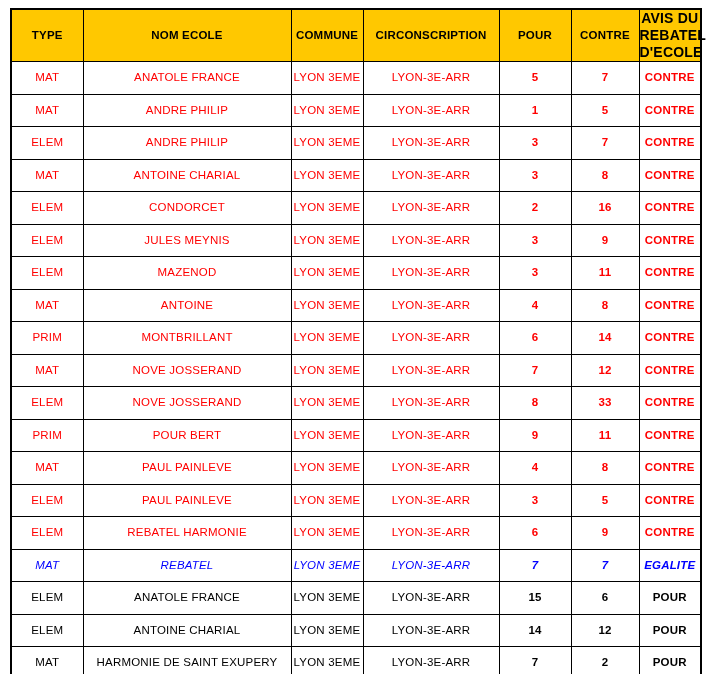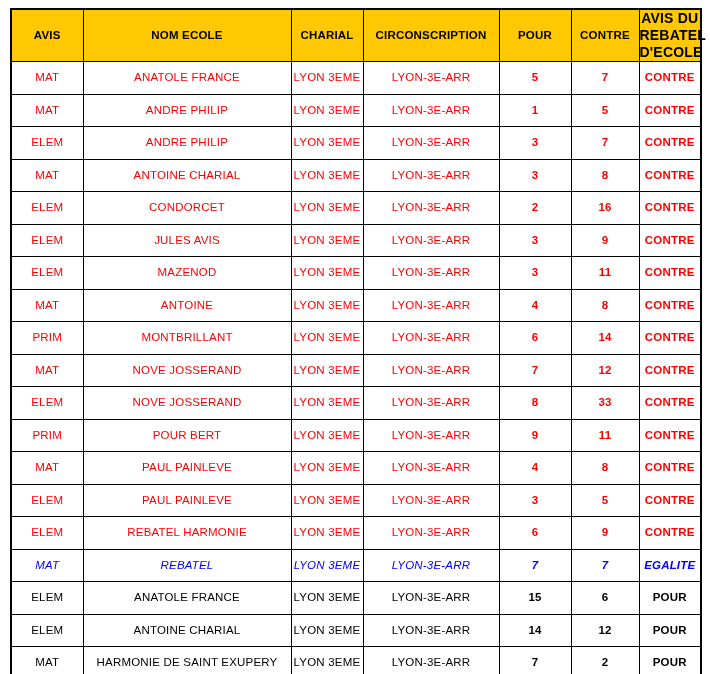--- a/index.html
+++ b/index.html
@@ -106,23 +106,23 @@
       <col class="c-type">
         <col class="c-nom">
         <col class="c-com">
         <col class="c-circ">
       <col class="c-pour">
         <col class="c-contre">
         <col class="c-avis">
     </colgroup>
     <thead>
       <tr>
-        <th>AVIS</th>
+        <th>TYPE</th>
         <th>NOM ECOLE</th>
-        <th>CHARIAL</th>
+        <th>COMMUNE</th>
         <th>CIRCONSCRIPTION</th>
         <th>POUR</th>
         <th>CONTRE</th>
         <th class="avis-head">
           <span>AVIS DU</span><br>
           <span>REBATEL</span><br>
           <span>D'ECOLE</span>
         </th>
       </tr>
     </thead>
@@ -167,21 +167,21 @@
           <td class="col-type">ELEM</td>
           <td class="col-nom">CONDORCET</td>
           <td class="col-com">LYON 3EME</td>
           <td class="col-circ">LYON-3E-ARR</td>
           <td class="col-pour">2</td>
           <td class="col-contre">16</td>
           <td class="col-avis">CONTRE</td>
         </tr>
         <tr class="vote-contre">
           <td class="col-type">ELEM</td>
-          <td class="col-nom">JULES AVIS</td>
+          <td class="col-nom">JULES MEYNIS</td>
           <td class="col-com">LYON 3EME</td>
           <td class="col-circ">LYON-3E-ARR</td>
           <td class="col-pour">3</td>
           <td class="col-contre">9</td>
           <td class="col-avis">CONTRE</td>
         </tr>
         <tr class="vote-contre">
           <td class="col-type">ELEM</td>
           <td class="col-nom">MAZENOD</td>
           <td class="col-com">LYON 3EME</td>

